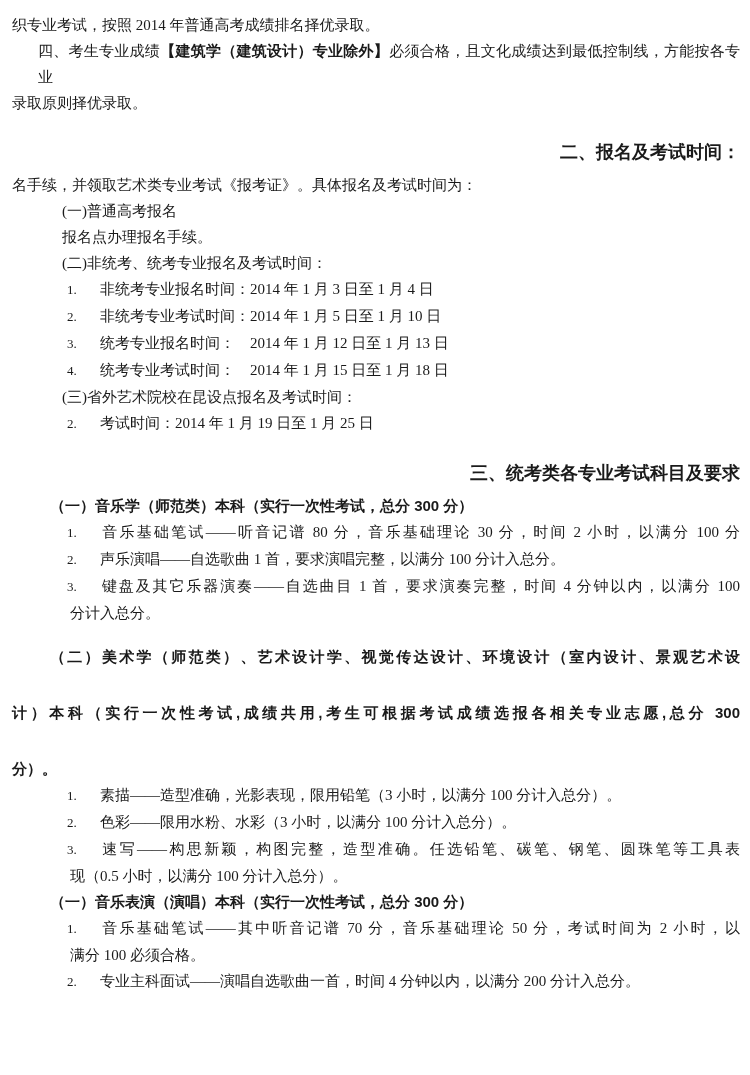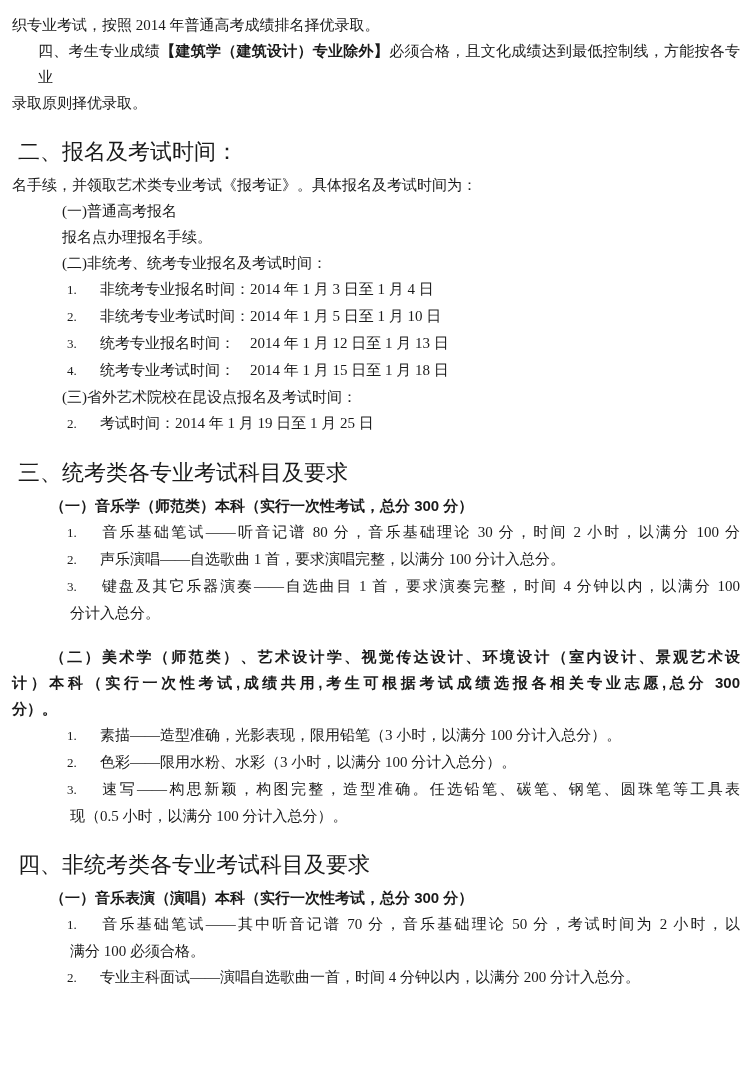--- a/index.html
+++ b/index.html
@@ -12,26 +12,26 @@
   }
   .ln{line-height:26px;text-align:justify;text-align-last:left;white-space:pre-wrap;}
   .fill{text-align-last:justify;}
   .ind2{padding-left:26px;}   
   .indp{padding-left:36px;}   
   .sub{padding-left:50px;}    
   .subp1{padding-left:86px;}  
   .cont{padding-left:58px;}   
   .li{padding-left:55px;}     
   .num{display:inline-block;width:33px;font-size:13px;}
-  .b{font-weight:bold;font-family:"Liberation Sans","DejaVu Sans",sans-serif;}
+  .b{font-weight:bold;font-family:"Liberation Sans","DejaVu Sans",sans-serif;margin-top:30px;}
   .bsub{font-weight:bold;font-family:"Liberation Sans","DejaVu Sans",sans-serif;padding-left:38px;}
   .h{
     font-family:"Liberation Sans","DejaVu Sans",sans-serif;
-    font-weight:normal;font-size:22px;line-height:30px;
-    padding-left:6px;margin:21px 0 5px 0;
+    font-weight:bold;font-size:18px;line-height:30px;
+    padding-left:6px;margin:21px 0 5px 0;text-align:right;
   }
   .gap{height:18px;}
 </style>
 </head>
 <body>
 
 <div class="doc">
 
   <div class="ln">织专业考试，按照 2014 年普通高考成绩排名择优录取。</div>
   <div class="ln fill ind2"><span>四、考生专业成绩</span><span class="b">【建筑学（建筑设计）专业除外】</span><span>必须合格，且文化成绩达到最低控制线，方能按各专业</span></div>
@@ -61,19 +61,18 @@
 
   <div class="gap"></div>
   <div class="ln fill bsub">（二）美术学（师范类）、艺术设计学、视觉传达设计、环境设计（室内设计、景观艺术设</div>
   <div class="ln fill b">计）本科（实行一次性考试,成绩共用,考生可根据考试成绩选报各相关专业志愿,总分 300</div>
   <div class="ln b">分）。</div>
   <div class="ln li"><span class="num">1.</span><span>素描——造型准确，光影表现，限用铅笔（3 小时，以满分 100 分计入总分）。</span></div>
   <div class="ln li"><span class="num">2.</span><span>色彩——限用水粉、水彩（3 小时，以满分 100 分计入总分）。</span></div>
   <div class="ln li fill"><span class="num">3.</span><span>速写——构思新颖，构图完整，造型准确。任选铅笔、碳笔、钢笔、圆珠笔等工具表</span></div>
   <div class="ln cont">现（0.5 小时，以满分 100 分计入总分）。</div>
 
-  <div class="h">四、非统考类各专业考试科目及要求</div>
   <div class="ln bsub">（一）音乐表演（演唱）本科（实行一次性考试，总分 300 分）</div>
   <div class="ln li fill"><span class="num">1.</span><span>音乐基础笔试——其中听音记谱 70 分，音乐基础理论 50 分，考试时间为 2 小时，以</span></div>
   <div class="ln cont">满分 100 必须合格。</div>
   <div class="ln li"><span class="num">2.</span><span>专业主科面试——演唱自选歌曲一首，时间 4 分钟以内，以满分 200 分计入总分。</span></div>
 
 </div>
 
 </body></html>

